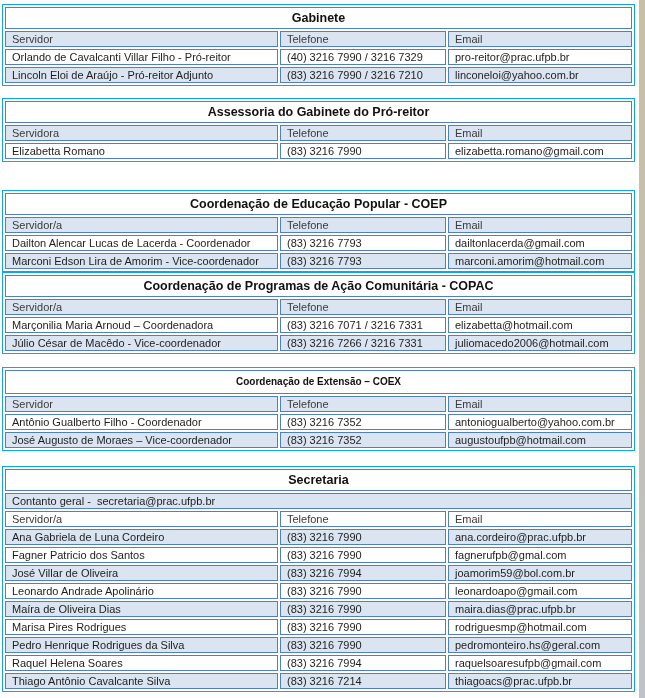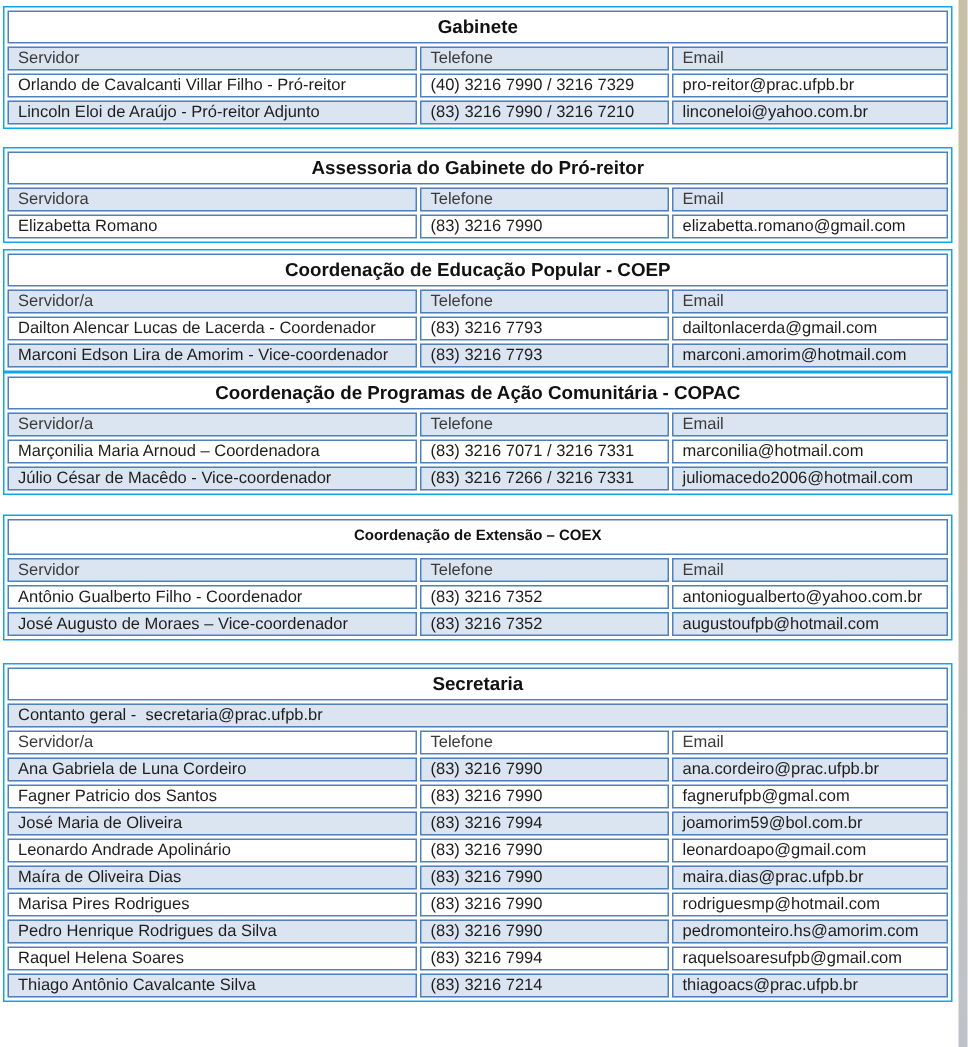--- a/index.html
+++ b/index.html
@@ -26,21 +26,21 @@
   }
   tr:nth-child(even) td{background:#dbe5f1}
   .title-cell{
     text-align:center;font-weight:bold;font-size:12.5px;line-height:14px;
     padding:3px 6px;color:#111;
   }
   table.big-title .title-cell{font-size:10px;line-height:16px}
   .subtitle-cell{text-align:left;white-space:pre}
   .header-cell{color:#3a3a3a}
   #sections table:nth-of-type(1){margin-bottom:12px}
-  #sections table:nth-of-type(2){margin-bottom:4px}
+  #sections table:nth-of-type(2){margin-bottom:28px}
   #sections table:nth-of-type(3){}
   #sections table:nth-of-type(4){margin-bottom:13px}
   #sections table:nth-of-type(5){margin-bottom:15px}
 </style>
 </head>
 <body>
 
 <div class="page">
   <div id="sections">
       <table class="section">
@@ -130,21 +130,21 @@
             <td colspan="3" class="title-cell">Coordenação de Programas de Ação Comunitária - COPAC</td>
           </tr>
           <tr>
             <td class="header-cell">Servidor/a</td>
             <td class="header-cell">Telefone</td>
             <td class="header-cell">Email</td>
           </tr>
           <tr class="data-row">
             <td class="data-cell">Marçonilia Maria Arnoud – Coordenadora</td>
             <td class="data-cell">(83) 3216 7071 / 3216 7331</td>
-            <td class="data-cell">marconilia@hotmail.com</td>
+            <td class="data-cell">elizabetta@hotmail.com</td>
           </tr>
           <tr class="data-row">
             <td class="data-cell">Júlio César de Macêdo - Vice-coordenador</td>
             <td class="data-cell">(83) 3216 7266 / 3216 7331</td>
             <td class="data-cell">juliomacedo2006@hotmail.com</td>
           </tr>
         </tbody>
       </table>
       <table class="section big-title">
         <colgroup>
@@ -195,21 +195,21 @@
             <td class="data-cell">Ana Gabriela de Luna Cordeiro</td>
             <td class="data-cell">(83) 3216 7990</td>
             <td class="data-cell">ana.cordeiro@prac.ufpb.br</td>
           </tr>
           <tr class="data-row">
             <td class="data-cell">Fagner Patricio dos Santos</td>
             <td class="data-cell">(83) 3216 7990</td>
             <td class="data-cell">fagnerufpb@gmal.com</td>
           </tr>
           <tr class="data-row">
-            <td class="data-cell">José Maria de Oliveira</td>
+            <td class="data-cell">José Villar de Oliveira</td>
             <td class="data-cell">(83) 3216 7994</td>
             <td class="data-cell">joamorim59@bol.com.br</td>
           </tr>
           <tr class="data-row">
             <td class="data-cell">Leonardo Andrade Apolinário</td>
             <td class="data-cell">(83) 3216 7990</td>
             <td class="data-cell">leonardoapo@gmail.com</td>
           </tr>
           <tr class="data-row">
             <td class="data-cell">Maíra de Oliveira Dias</td>
@@ -217,21 +217,21 @@
             <td class="data-cell">maira.dias@prac.ufpb.br</td>
           </tr>
           <tr class="data-row">
             <td class="data-cell">Marisa Pires Rodrigues</td>
             <td class="data-cell">(83) 3216 7990</td>
             <td class="data-cell">rodriguesmp@hotmail.com</td>
           </tr>
           <tr class="data-row">
             <td class="data-cell">Pedro Henrique Rodrigues da Silva</td>
             <td class="data-cell">(83) 3216 7990</td>
-            <td class="data-cell">pedromonteiro.hs@amorim.com</td>
+            <td class="data-cell">pedromonteiro.hs@geral.com</td>
           </tr>
           <tr class="data-row">
             <td class="data-cell">Raquel Helena Soares</td>
             <td class="data-cell">(83) 3216 7994</td>
             <td class="data-cell">raquelsoaresufpb@gmail.com</td>
           </tr>
           <tr class="data-row">
             <td class="data-cell">Thiago Antônio Cavalcante Silva</td>
             <td class="data-cell">(83) 3216 7214</td>
             <td class="data-cell">thiagoacs@prac.ufpb.br</td>

